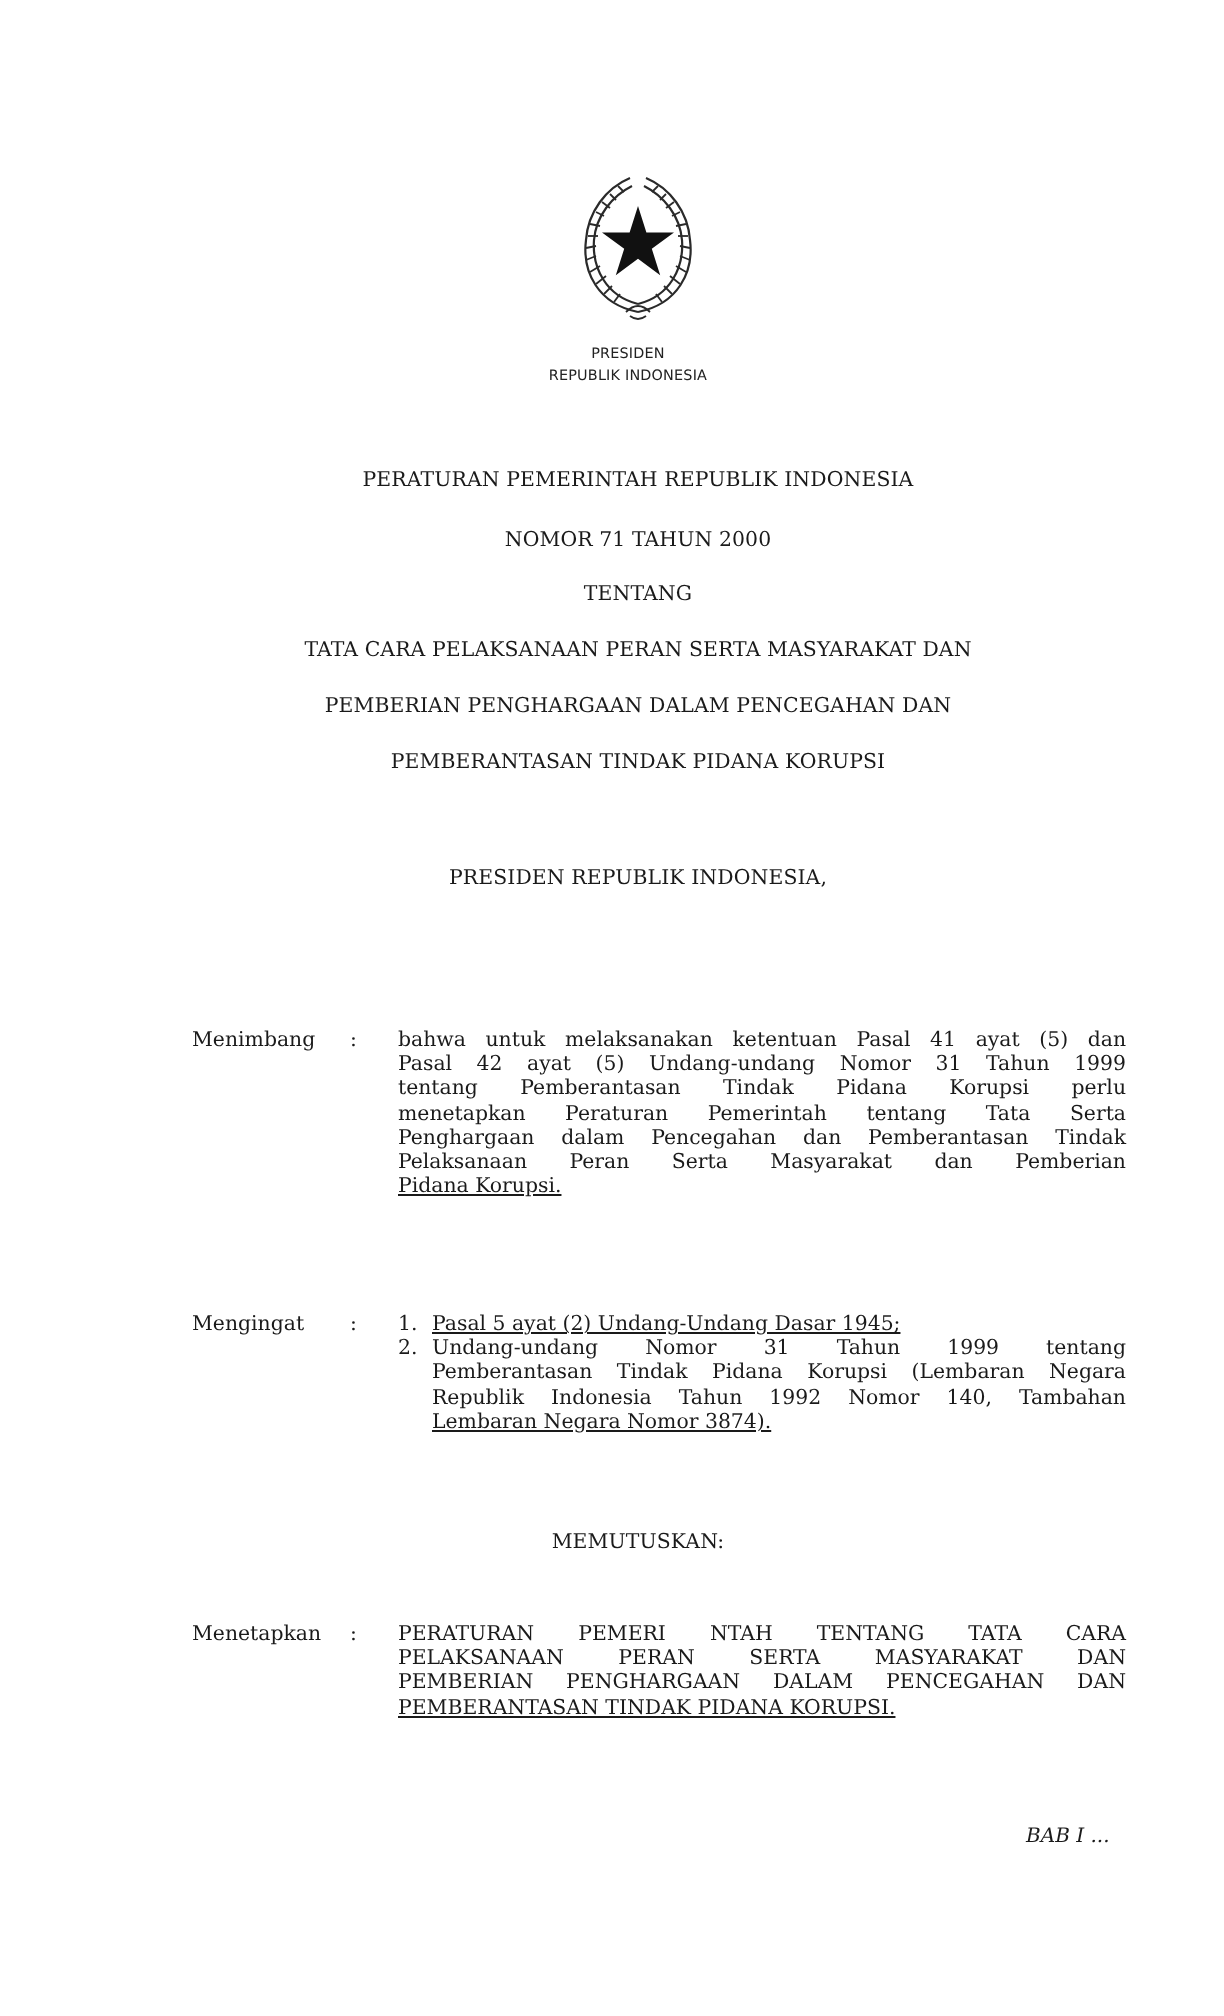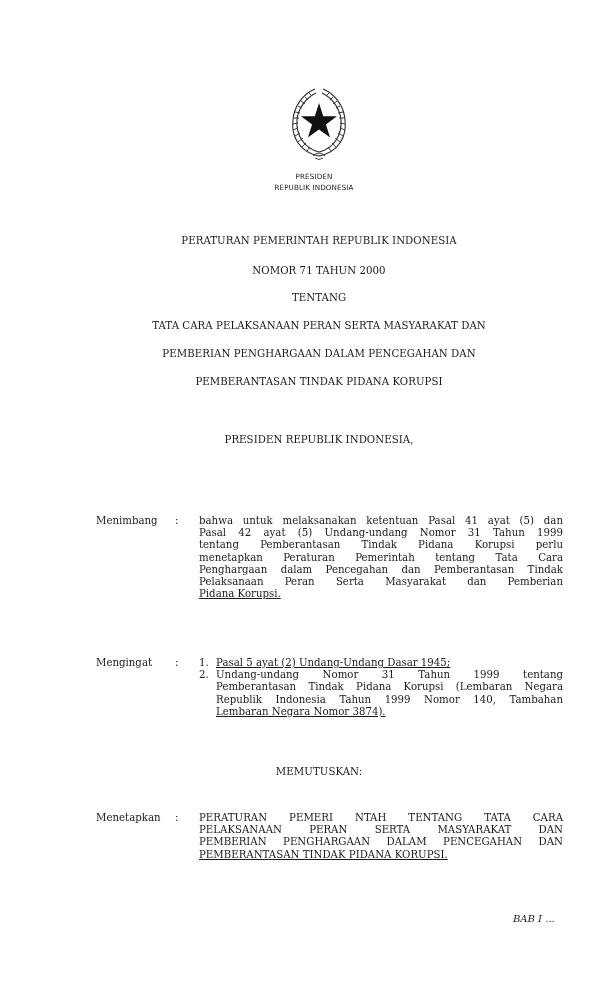--- a/index.html
+++ b/index.html
@@ -83,40 +83,40 @@
 
   <div class="title-line" style="top:434px;">PRESIDEN REPUBLIK INDONESIA,</div>
 
   <div class="section" style="top:515px;">
     <span class="sec-label">Menimbang</span>
     <span class="sec-colon">:</span>
     <div class="sec-body">
       <span class="justify-line">bahwa untuk melaksanakan ketentuan Pasal 41 ayat (5) dan</span>
       <span class="justify-line">Pasal 42 ayat (5) Undang-undang Nomor 31 Tahun 1999</span>
       <span class="justify-line">tentang Pemberantasan Tindak Pidana Korupsi perlu</span>
-      <span class="justify-line">menetapkan Peraturan Pemerintah tentang Tata Cara</span>
+      <span class="justify-line">menetapkan Peraturan Pemerintah tentang Tata Serta</span>
       <span class="justify-line">Penghargaan dalam Pencegahan dan Pemberantasan Tindak</span>
       <span class="justify-line">Pelaksanaan Peran Serta Masyarakat dan Pemberian</span>
       <span class="last-line">Pidana Korupsi.</span>
     </div>
   </div>
 
   <div class="section" style="top:657px;">
     <span class="sec-label">Mengingat</span>
     <span class="sec-colon">:</span>
     <div class="sec-body" style="left:103px;">
       <div class="list-item">
         <span class="list-num">1.</span>
         <span class="last-line">Pasal 5 ayat (2) Undang-Undang Dasar 1945;</span>
       </div>
       <div class="list-item">
         <span class="list-num">2.</span>
         <span class="justify-line">Undang-undang Nomor 31 Tahun 1999 tentang</span>
         <span class="justify-line">Pemberantasan Tindak Pidana Korupsi (Lembaran Negara</span>
-        <span class="justify-line">Republik Indonesia Tahun 1999 Nomor 140, Tambahan</span>
+        <span class="justify-line">Republik Indonesia Tahun 1992 Nomor 140, Tambahan</span>
         <span class="last-line">Lembaran Negara Nomor 3874).</span>
       </div>
     </div>
   </div>
 
   <div class="title-line" style="top:766px;">MEMUTUSKAN:</div>
 
   <div class="section" style="top:812px;">
     <span class="sec-label">Menetapkan</span>
     <span class="sec-colon">:</span>

